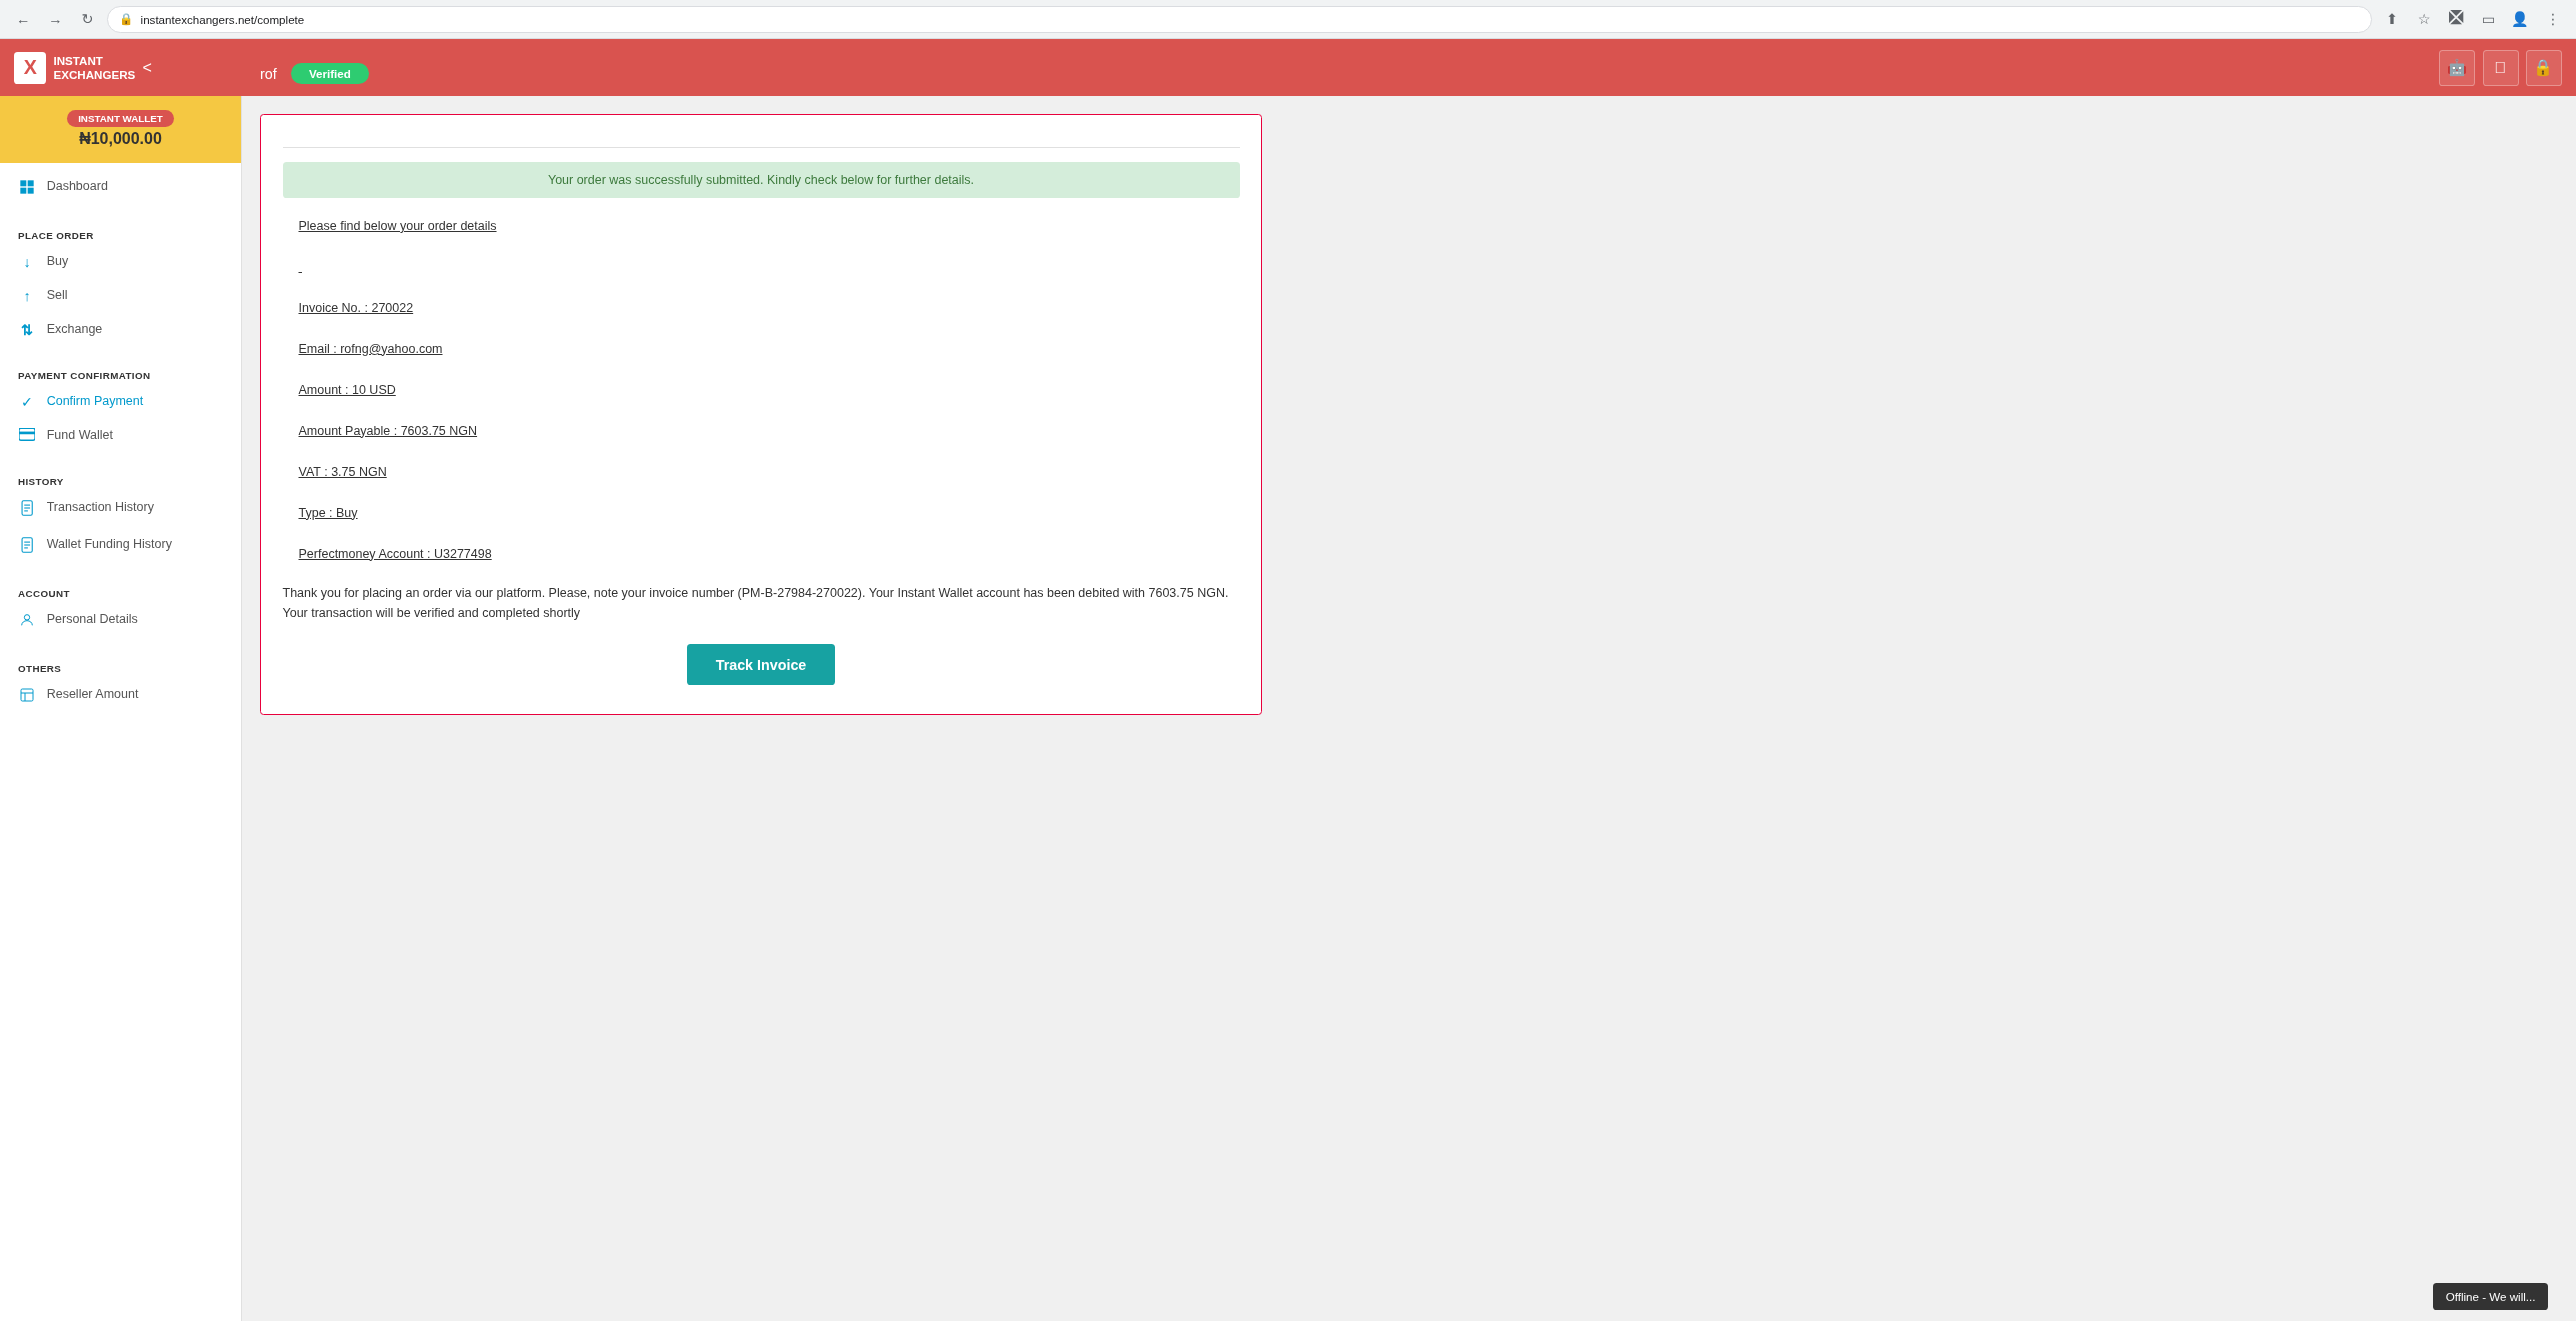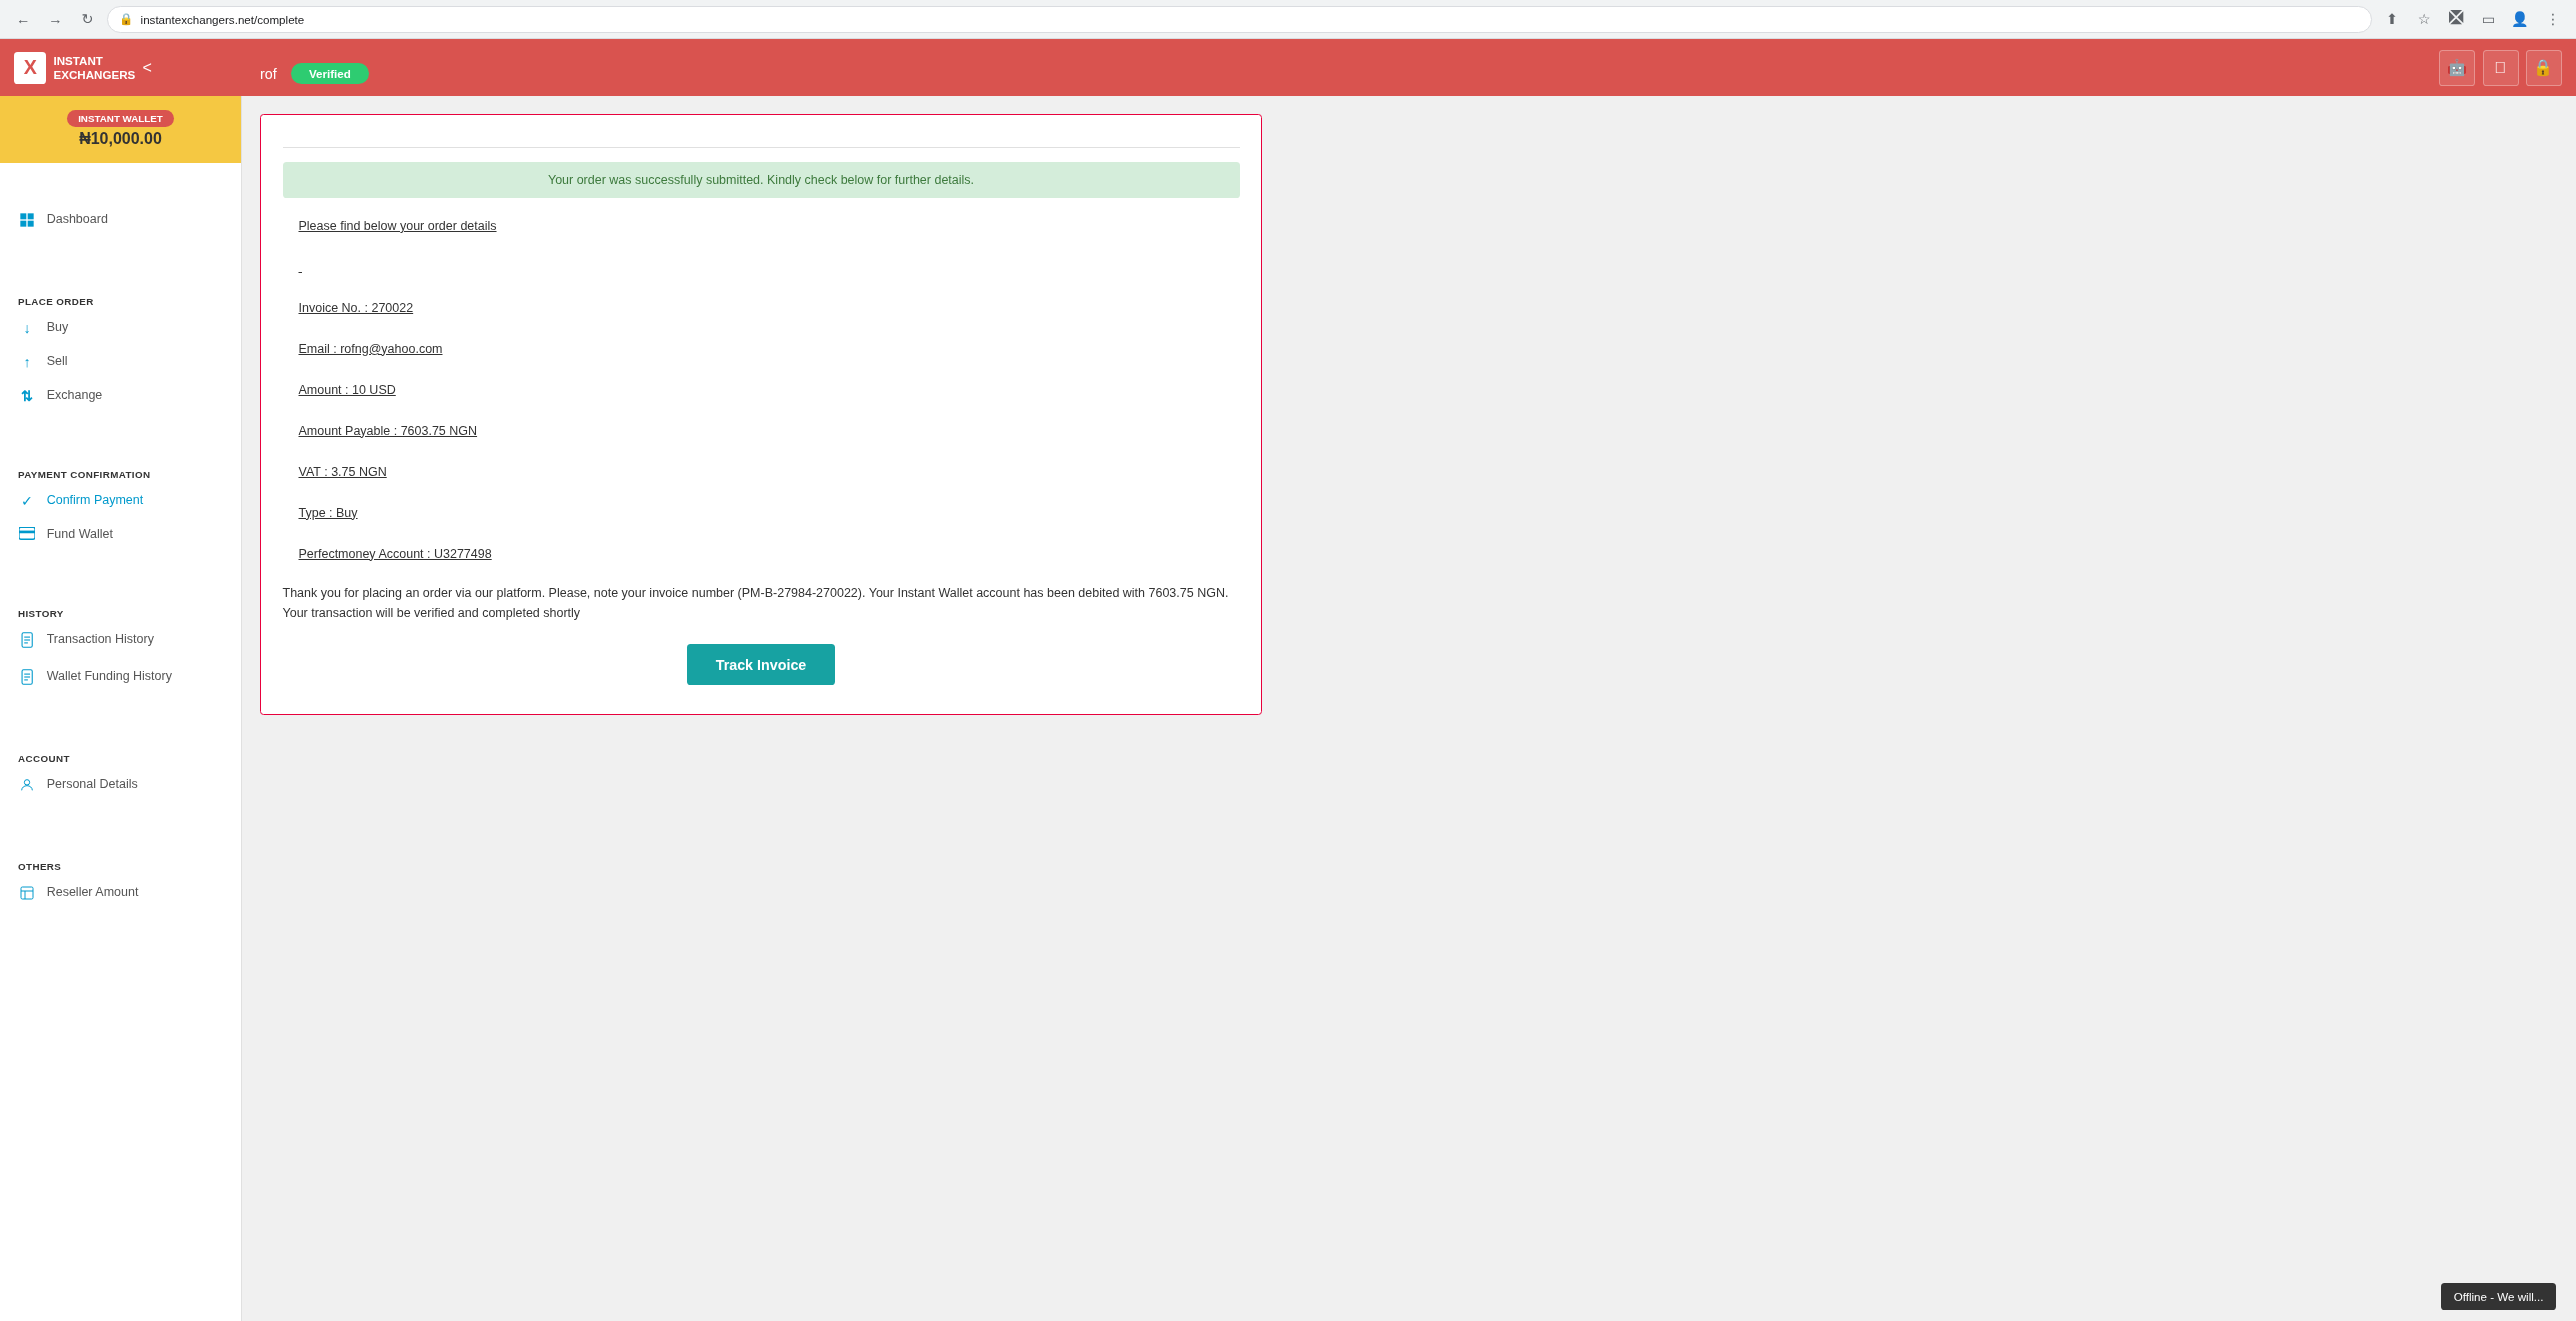--- a/index.html
+++ b/index.html
@@ -151,21 +151,20 @@
 
     
     .sidebar {
       width: 242px;
       min-width: 242px;
       background: white;
       overflow-y: auto;
       border-right: 0.9px solid #e0e0e0;
       display: flex;
       flex-direction: column;
-      gap: 33px;
     }
     .wallet-section {
       background: #f5c842;
       padding: 14.3px;
       text-align: center;
     }
     .wallet-label {
       background: #d9534f;
       color: white;
       padding: 2.7px 10.7px;
@@ -263,21 +262,21 @@
       font-weight: bold;
       cursor: pointer;
       display: block;
       margin: 21.5px auto 7.2px;
     }
 
     
     .offline-badge {
       position: fixed;
       bottom: 10.7px;
-      right: 20px;
+      right: 28px;
       background: #333;
       color: white;
       padding: 7.2px 12.5px;
       border-radius: 3.6px;
       font-size: 11.6px;
     }
   </style>
 </head>
 <body>
 

